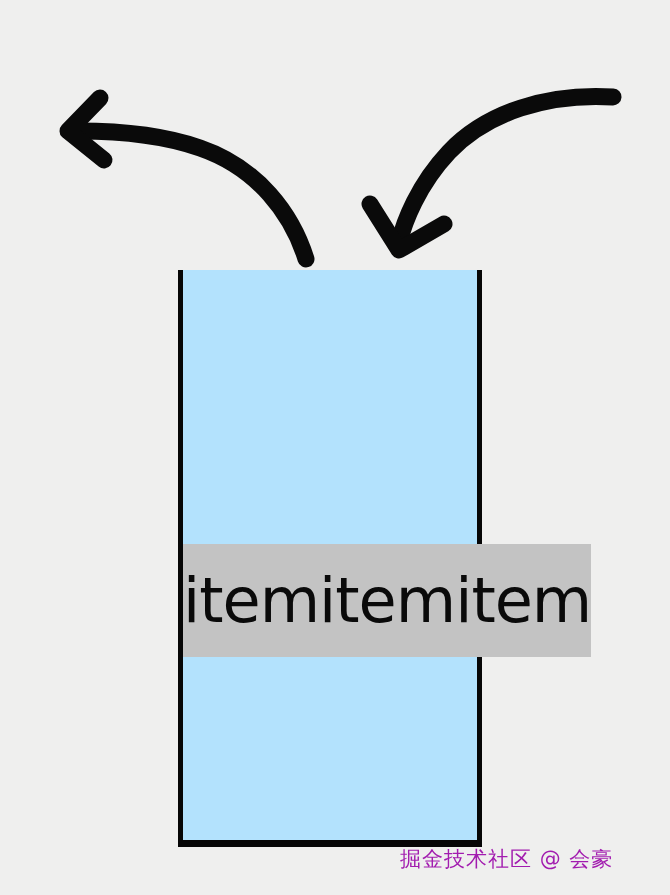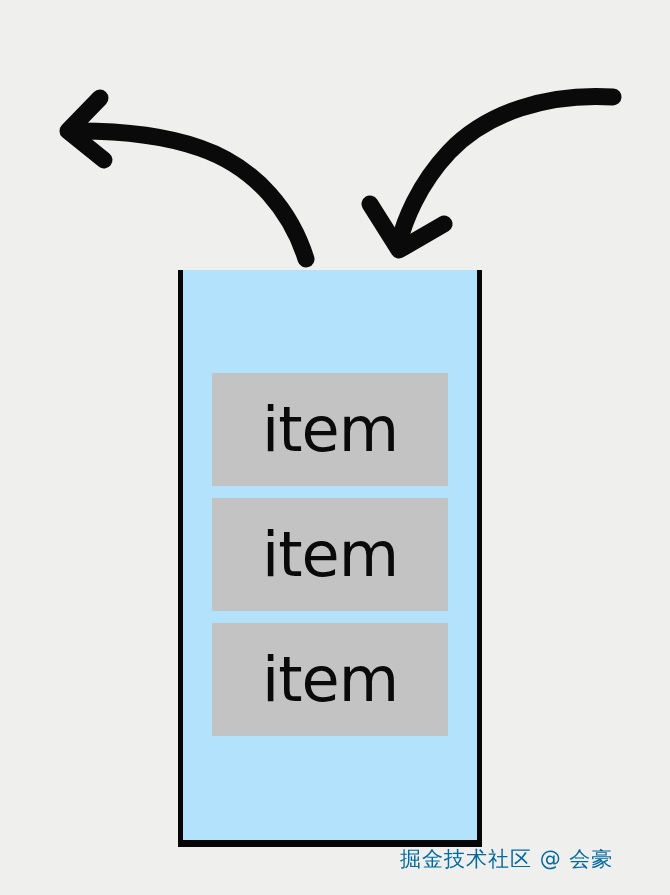--- a/index.html
+++ b/index.html
@@ -33,21 +33,21 @@
     top: 270px;
     width: 304px;
     height: 577px;
     box-sizing: border-box;
     background: #b3e2fd;
     border-left: 5px solid #060606;
     border-right: 5px solid #060606;
     border-bottom: 7px solid #060606;
     border-top: 0;
     display: flex;
-    flex-direction: column;
+    flex-direction: row;
     align-items: center;
     padding-top: 103px;
   }
   .item-box {
     width: 236px;
     height: 113px;
     background: #c3c3c3;
     margin-bottom: 12px;
     display: flex;
     align-items: center;
@@ -61,21 +61,21 @@
     letter-spacing: -1px;
     font-weight: 400;
   }
   .watermark {
     position: absolute;
     left: 400px;
     top: 849px;
     font-family: "DejaVu Sans", "Liberation Sans", sans-serif;
     font-size: 21px;
     line-height: 1;
-    color: #0369a1;
+    color: #a21caf;
     white-space: nowrap;
     letter-spacing: 1px;
   }
 </style>
 </head>
 <body>
 
 <div id="stage">
 
   <svg id="annotations" viewBox="0 0 670 895">

